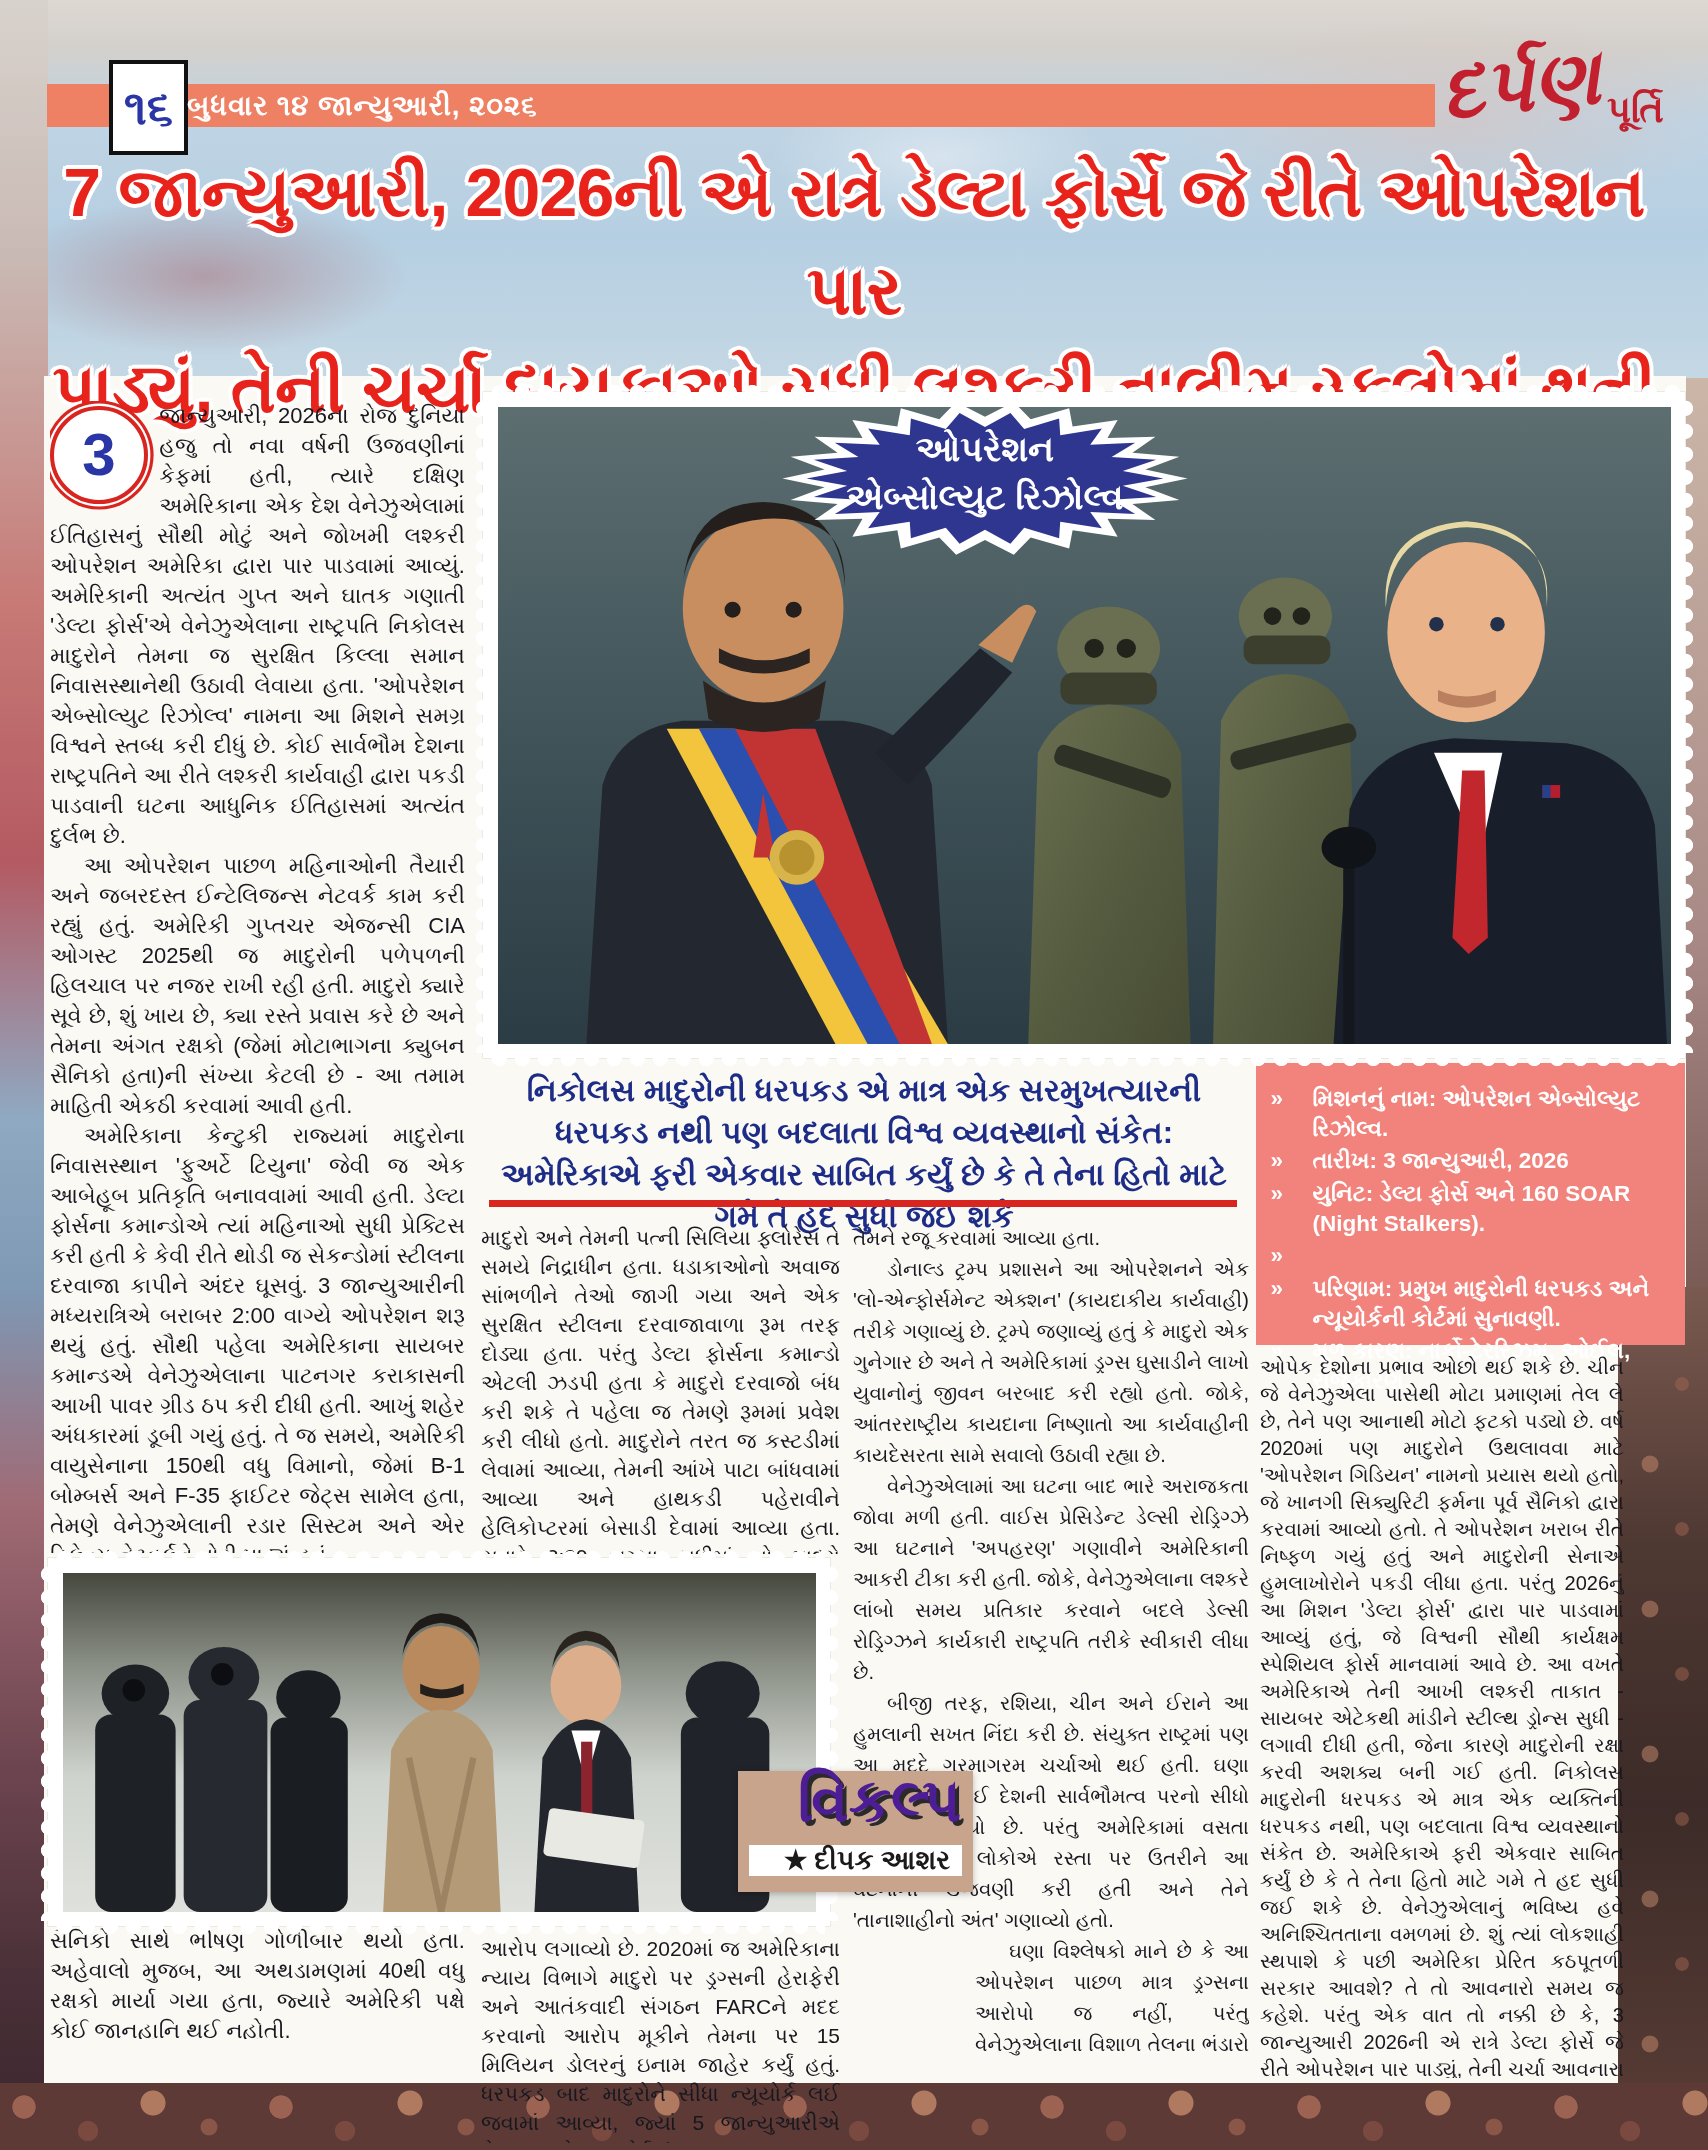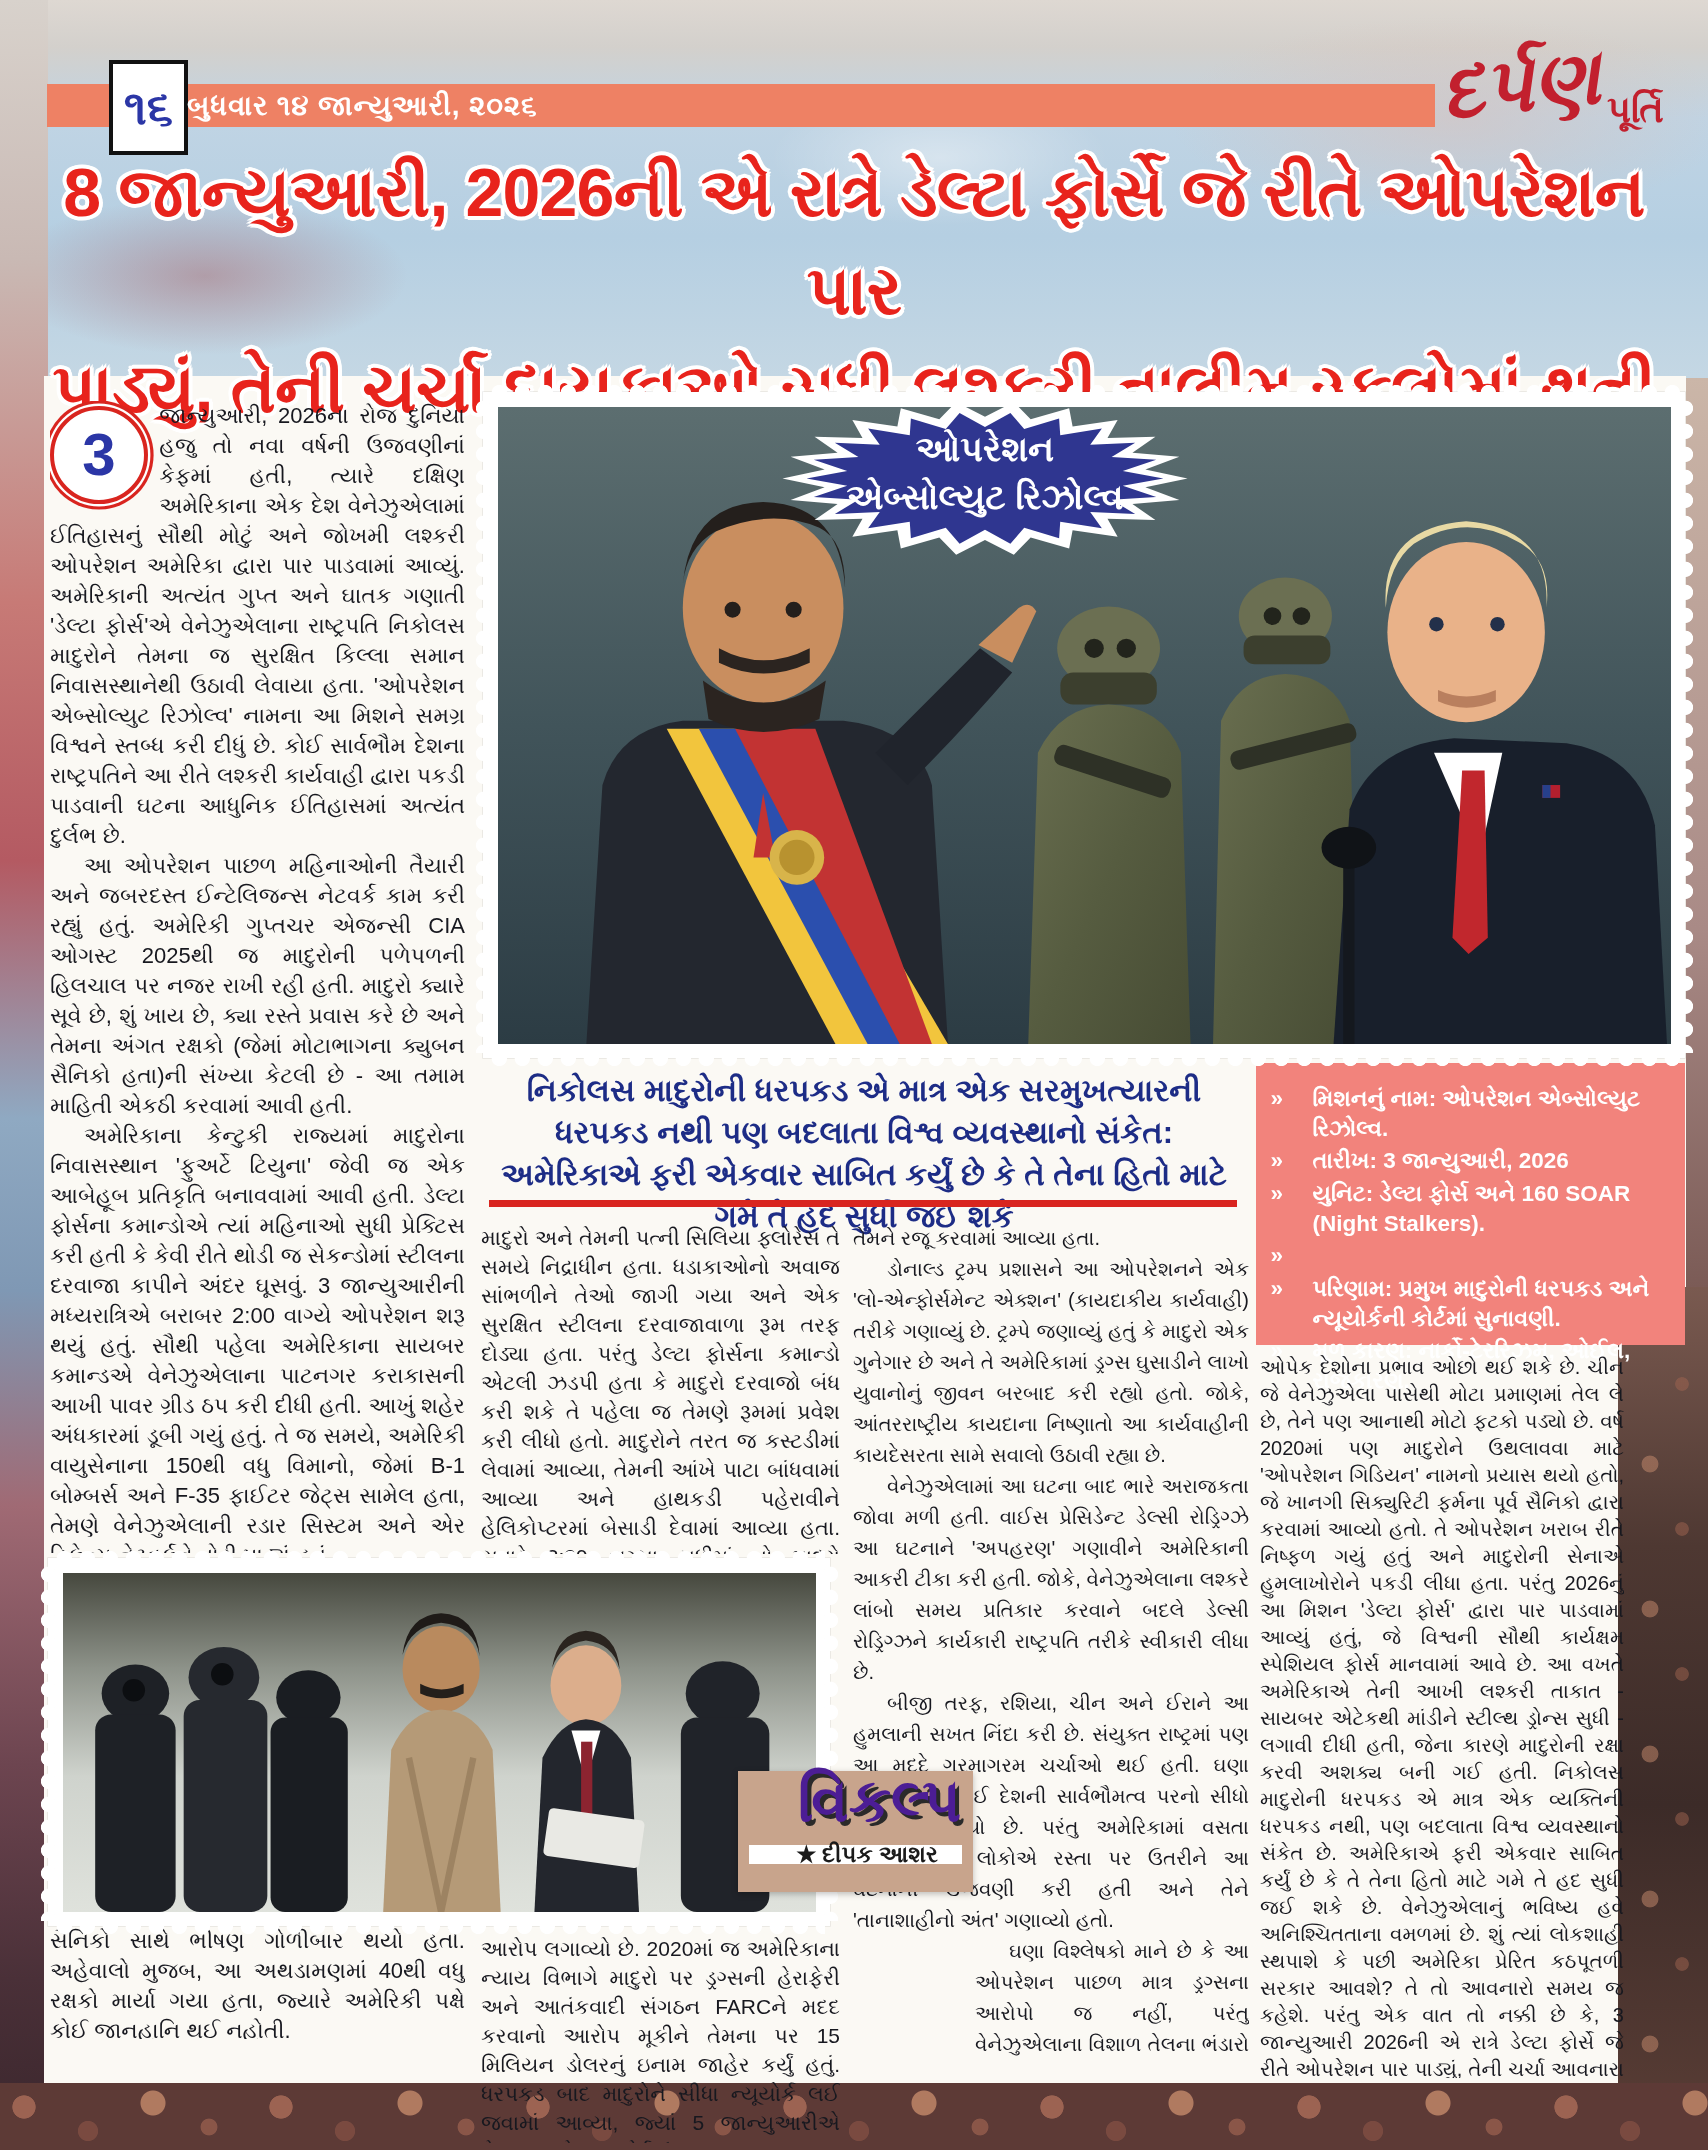--- a/index.html
+++ b/index.html
@@ -89,23 +89,23 @@
   .dropcap{float:left;width:90px;height:90px;margin:4.8px 11.3px 0 0;border-radius:50%;
     border:4.8px solid #d9251f;box-shadow:0 0 0 2.4px #fff,0 0 0 5.6px #d9251f;
     display:flex;align-items:center;justify-content:center;
     font-size:60px;font-weight:bold;color:#2b36a6;background:#fff;}
   .badge-spacer{float:left;width:122px;height:141px;}
   
   .vikalp{left:738px;top:1771px;width:235px;height:121px;background:#c8a48c;z-index:6;
     box-shadow:0 2.4px 6.4px rgba(0,0,0,.25);}
   .vikalp .title{position:absolute;left:0;right:0;top:-4.8px;text-align:center;color:#4c1d95;
     font-size:60px;font-weight:800;text-shadow:4px 4px 0 #2a2a2a;margin-left:48px;}
-  .vikalp .bar{position:absolute;left:11.3px;right:11.3px;top:74px;height:19px;background:#fff;
+  .vikalp .bar{position:absolute;left:11.3px;right:11.3px;top:74px;height:31px;background:#fff;
     display:flex;align-items:center;justify-content:center;color:#1a1a1a;
-    font-size:23px;font-weight:bold;padding-left:24px;}
+    font-size:27px;font-weight:bold;padding-left:24px;}
   .z5{z-index:5;}
 </style>
 </head>
 <body>
 
 <div class="page">
 
   <div class="abs bg-top"></div>
   <div class="abs bg-left"></div>
   <div class="abs panel"></div>
@@ -117,21 +117,21 @@
   <div class="abs pagenum-box">
     <span>૧૬</span>
   </div>
   <div class="abs date-text">બુધવાર ૧૪ જાન્યુઆરી, ૨૦૨૬</div>
   <div class="abs masthead">
     <span class="big">દર્પણ</span>
     <span class="small">પૂર્તિ</span>
   </div>
 
   <div class="abs headline">
-    <div>8 જાન્યુઆરી, 2026ની એ રાત્રે ડેલ્ટા ફોર્સે જે રીતે ઓપરેશન પાર</div>
+    <div>7 જાન્યુઆરી, 2026ની એ રાત્રે ડેલ્ટા ફોર્સે જે રીતે ઓપરેશન પાર</div>
     <div>પાડ્યું, તેની ચર્ચા દાયકાઓ સુધી લશ્કરી તાલીમ સ્કૂલોમાં થતી રહેશે</div>
   </div>
 
   <div class="abs stamp photo1 z5">
     <div class="perf-h" style="top:-10.5px"></div>
     <div class="perf-h" style="bottom:-10.5px"></div>
     <div class="perf-v" style="left:-10.5px"></div>
     <div class="perf-v" style="right:-10.5px"></div>
     <div class="inner">
       <svg width="100%" height="100%" viewBox="0 0 1460 792" preserveAspectRatio="none">

